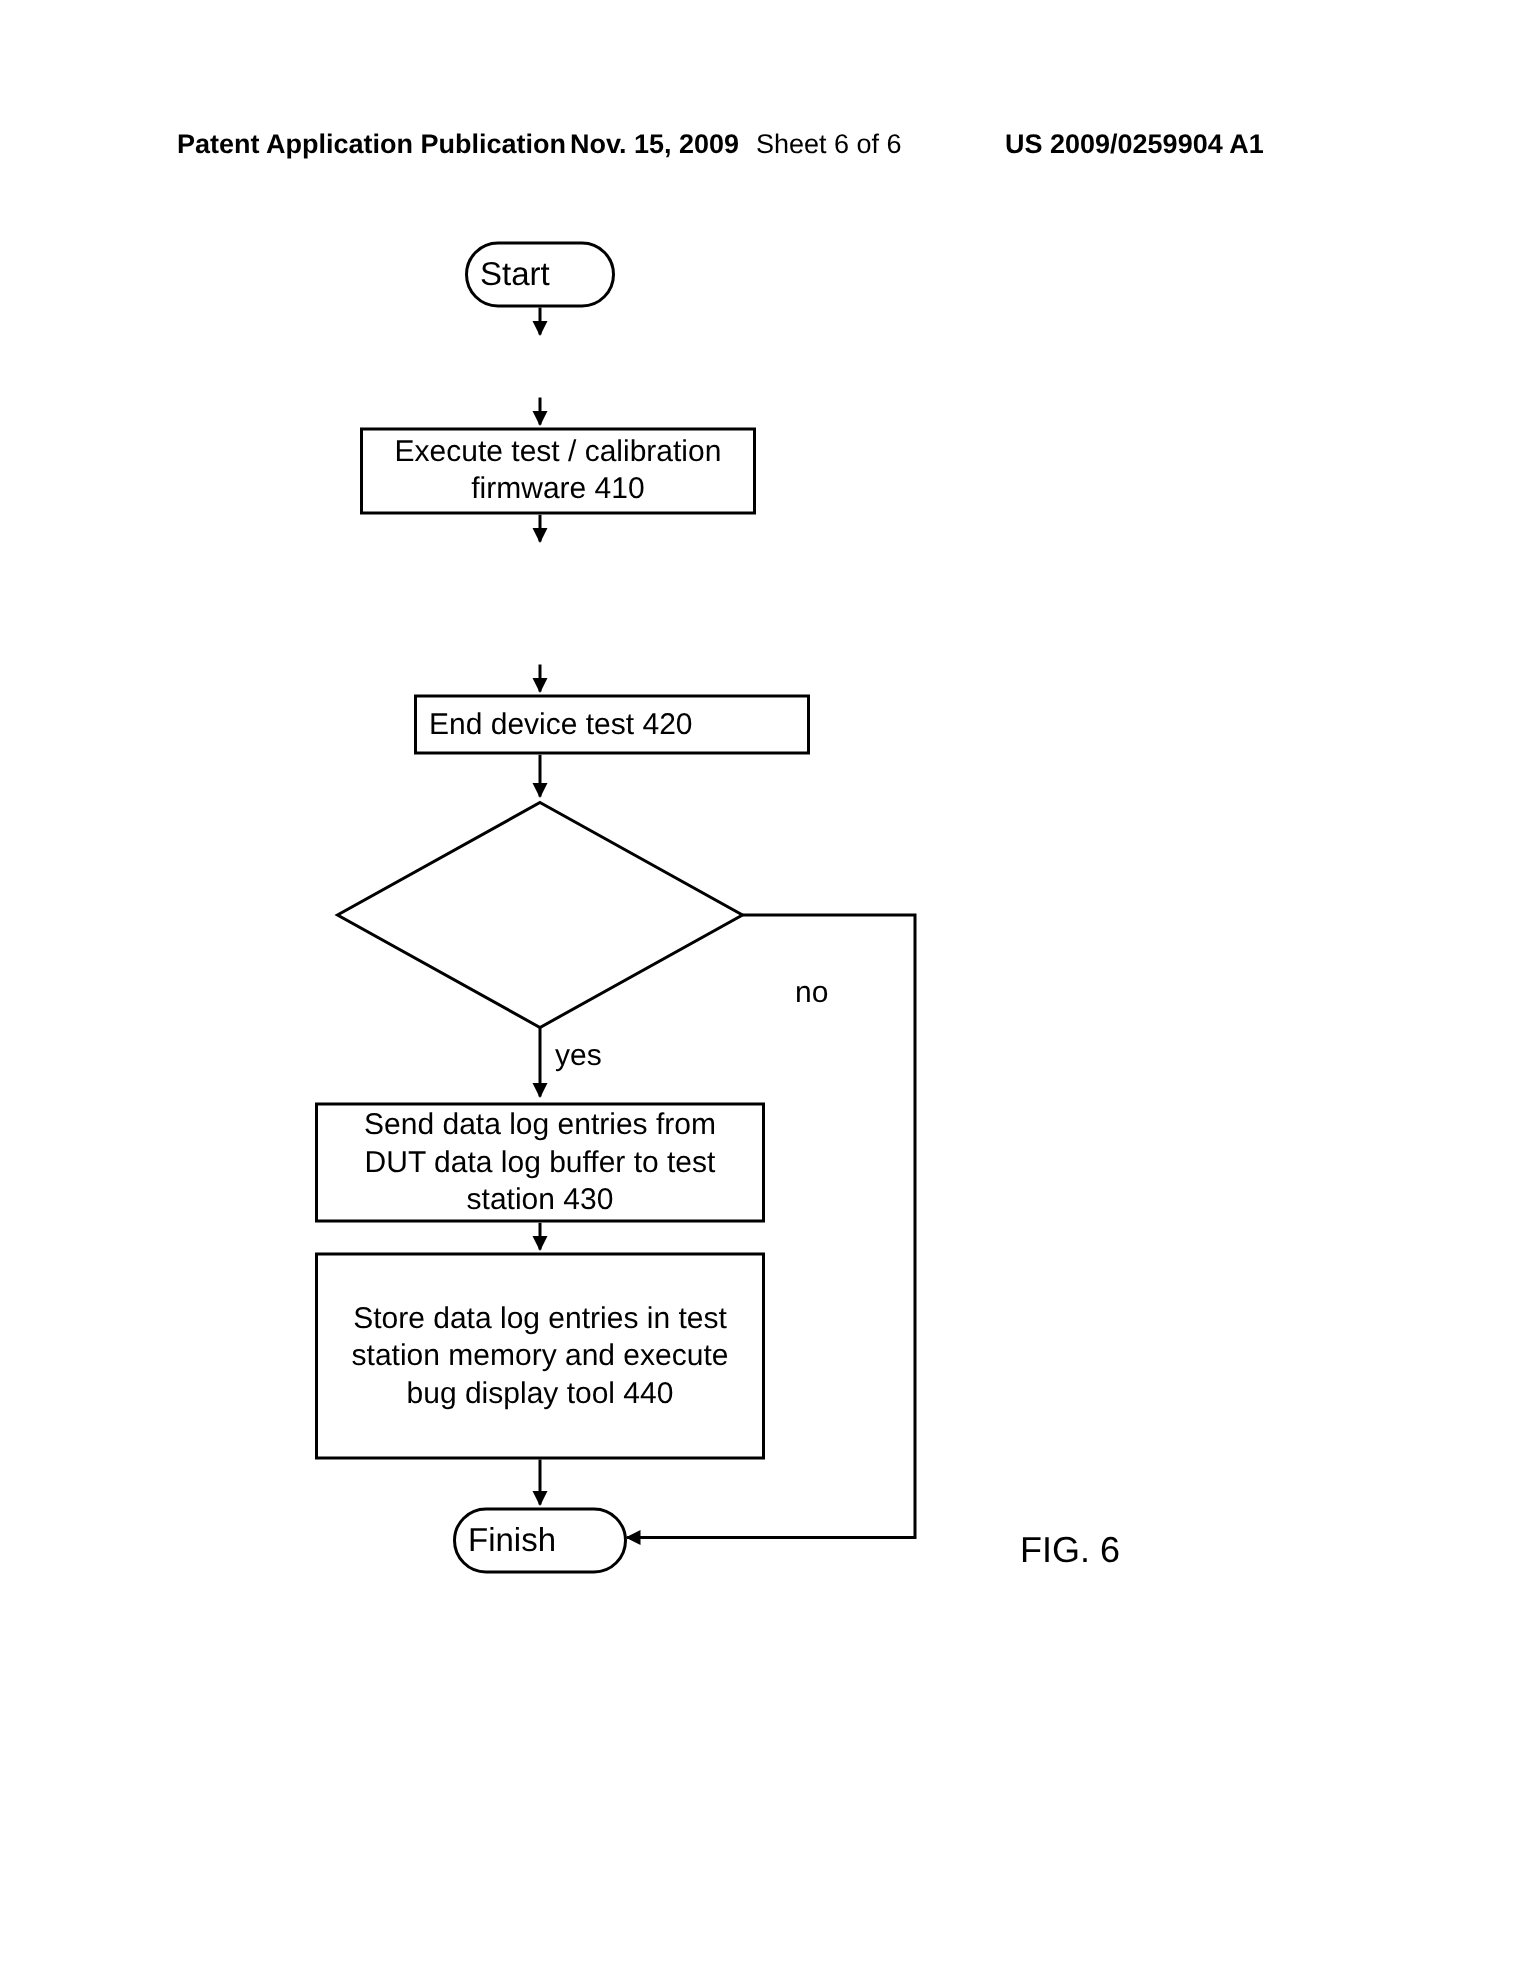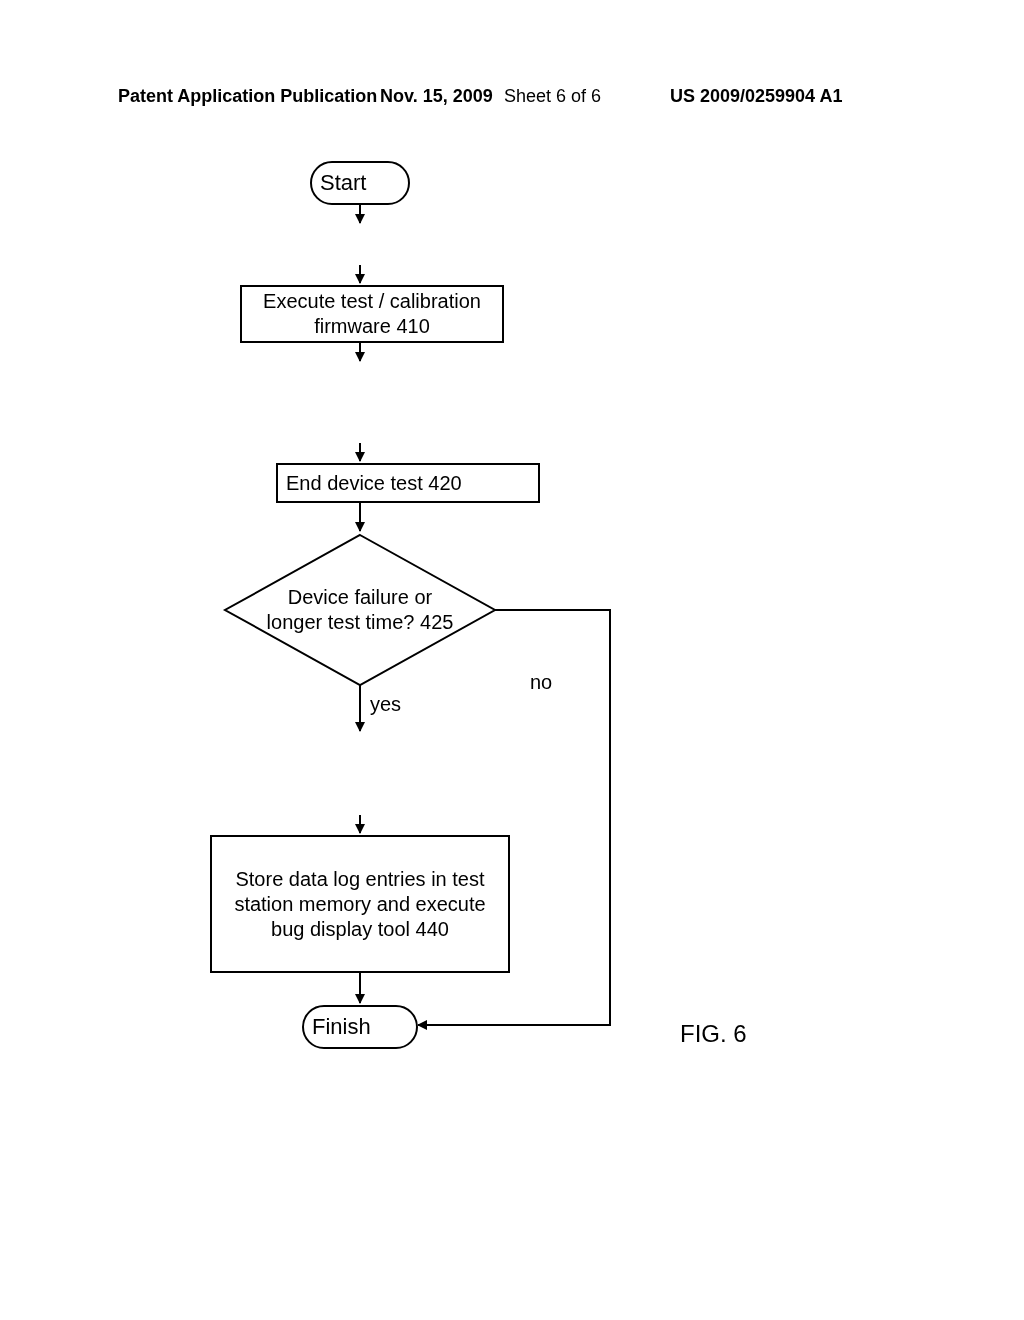--- a/index.html
+++ b/index.html
@@ -157,30 +157,28 @@
 
     <div class="node process" style="left:28px; top:130px; width:264px; height:58px;margin-left:12px;">
       <span>Execute test / calibration firmware 410</span>
     </div>
 
 
     <div class="node process" style="left:28px; top:308px; width:264px; height:40px;margin-left:48px;">
       <span>End device test 420</span>
     </div>
 
-    <div class="diamond-wrap" style="left:25px; top:380px; width:270px; height:150px;">
-      <div class="diamond-text">
-        <span>Device failure or longer test time? 425</span>
-      </div>
-    </div>
 
     <div class="branch-label" style="left:170px; top:538px;">yes</div>
 
-    <div class="branch-label" style="left:330px; top:516px;">no</div>
+    <div class="branch-label" style="left:330px; top:496px;">no</div>
 
+    <div class="node process" style="left:10px; top:580px; width:300px; height:80px;">
+      <span>Send data log entries from DUT data log buffer to test station 430</span>
+    </div>
 
     <div class="node process" style="left:10px; top:680px; width:300px; height:138px;">
       <span>Store data log entries in test station memory and execute bug display tool 440</span>
     </div>
 
     <div class="node terminator" style="left:102px; top:850px; width:116px; height:44px;">
       <span>Finish</span>
     </div>
 
   </div>

